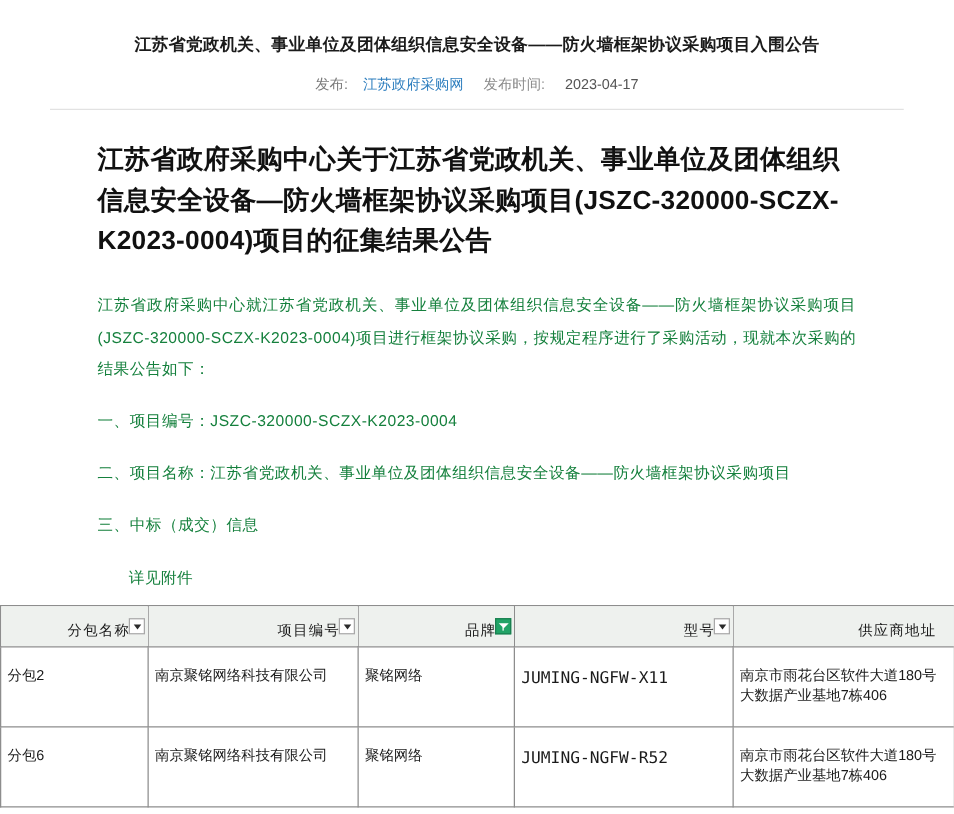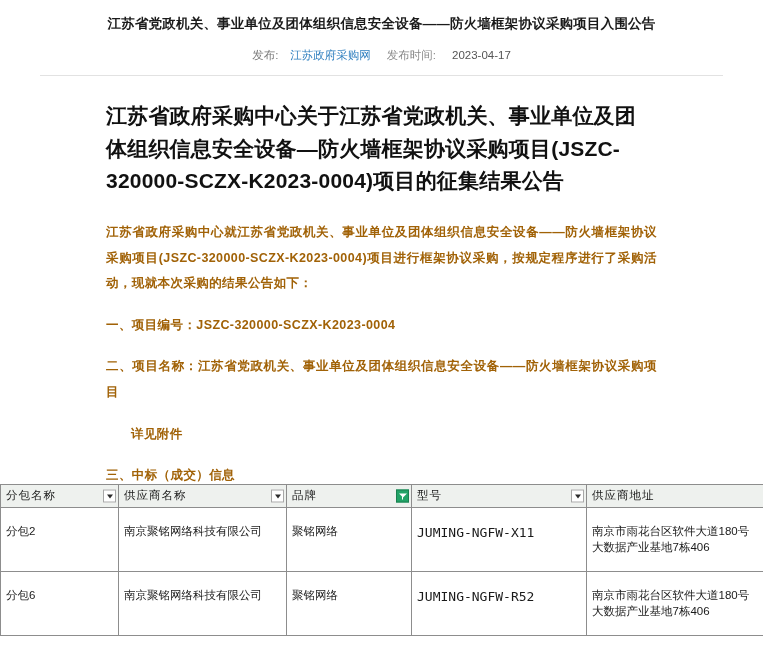--- a/index.html
+++ b/index.html
@@ -15,21 +15,21 @@
     overflow: hidden;
   }
   .page {
     position: relative;
     width: 763px;
     height: 651px;
     background: #ffffff;
   }
   
   .header {
-    padding: 14px 40px 0 40px;
+    padding: 26px 40px 0 40px;
     text-align: center;
   }
   .header-title {
     font-size: 13.5px;
     font-weight: bold;
     color: #1b1b1b;
     letter-spacing: 0.2px;
     line-height: 1.5;
   }
   .meta {
@@ -45,40 +45,39 @@
   }
   .meta .meta-date-label { color: #8a8a8a; margin-left: 16px; }
   .meta .meta-date { color: #555; margin-left: 16px; }
 
   .divider {
     margin: 12px 40px 0 40px;
     border-top: 1px solid #e2e2e2;
   }
 
   .doc-body {
-    padding: 0 106px;
+    padding: 0 78px;
     position: relative;
   }
   .doc-title {
     margin-top: 24px;
     font-size: 21px;
     font-weight: bold;
     line-height: 1.55;
     color: #111;
     text-align: left;
     letter-spacing: 0.2px;
   }
   p.para {
     margin: 0;
     font-size: 12.5px;
     line-height: 2.05;
-    color: #a16207;
+    color: #15803d;
     text-align: justify;
     letter-spacing: 0.4px;
-    font-weight: bold;
   }
   p.intro { margin-top: 22px; }
   p.item { margin-top: 16px; text-indent: 0; }
   p.note { margin-top: 16px; }
   .indent { text-indent: 25px; }
 
   
   .table-wrap {
     position: absolute;
     left: 0;
@@ -95,25 +94,25 @@
   }
   table.grid th, table.grid td {
     border: 1px solid #8d8d8d;
     padding: 16px 5px;
     vertical-align: top;
     color: #1a1a1a;
     line-height: 1.35;
   }
   table.grid thead th {
     background: #eef1ee;
-    text-align: left;
+    text-align: right;
     font-weight: normal;
     font-size: 11.5px;
     height: 18px;
-    padding: 2px 14px 2px 5px;
+    padding: 12px 14px 2px 5px;
     vertical-align: middle;
     position: relative;
     letter-spacing: 1px;
   }
   .filter-btn {
     position: absolute;
     right: 2px;
     top: 50%;
     transform: translateY(-50%);
     width: 13px;
@@ -176,43 +175,43 @@
     </div>
   </div>
 
   <div class="divider"></div>
 
   <div class="doc-body">
     <h1 class="doc-title">江苏省政府采购中心关于江苏省党政机关、事业单位及团体组织信息安全设备—防火墙框架协议采购项目(JSZC-320000-SCZX-K2023-0004)项目的征集结果公告</h1>
     <p class="para intro">江苏省政府采购中心就江苏省党政机关、事业单位及团体组织信息安全设备——防火墙框架协议采购项目(JSZC-320000-SCZX-K2023-0004)项目进行框架协议采购，按规定程序进行了采购活动，现就本次采购的结果公告如下：</p>
     <p class="para item indent">一、项目编号：JSZC-320000-SCZX-K2023-0004</p>
     <p class="para item indent">二、项目名称：江苏省党政机关、事业单位及团体组织信息安全设备——防火墙框架协议采购项目</p>
+    <p class="para item indent">三、中标（成交）信息</p>
     <p class="para note indent">详见附件</p>
-    <p class="para item indent">三、中标（成交）信息</p>
   </div>
 
   <div class="table-wrap">
     <table class="grid">
       <colgroup>
         <col style="width:118px">
         <col style="width:168px">
         <col style="width:125px">
         <col style="width:175px">
         <col style="width:177px">
       </colgroup>
       <thead>
         <tr>
           <th>
             <span>分包名称</span>
             <span class="filter-btn">
                 <span class="caret"></span>
               </span>
           </th>
           <th>
-            <span>供应商名称</span>
+            <span>项目编号</span>
             <span class="filter-btn">
                 <span class="caret"></span>
               </span>
           </th>
           <th>
             <span>品牌</span>
             <span class="filter-btn active">
                 <span class="funnel"></span>
               </span>
           </th>

